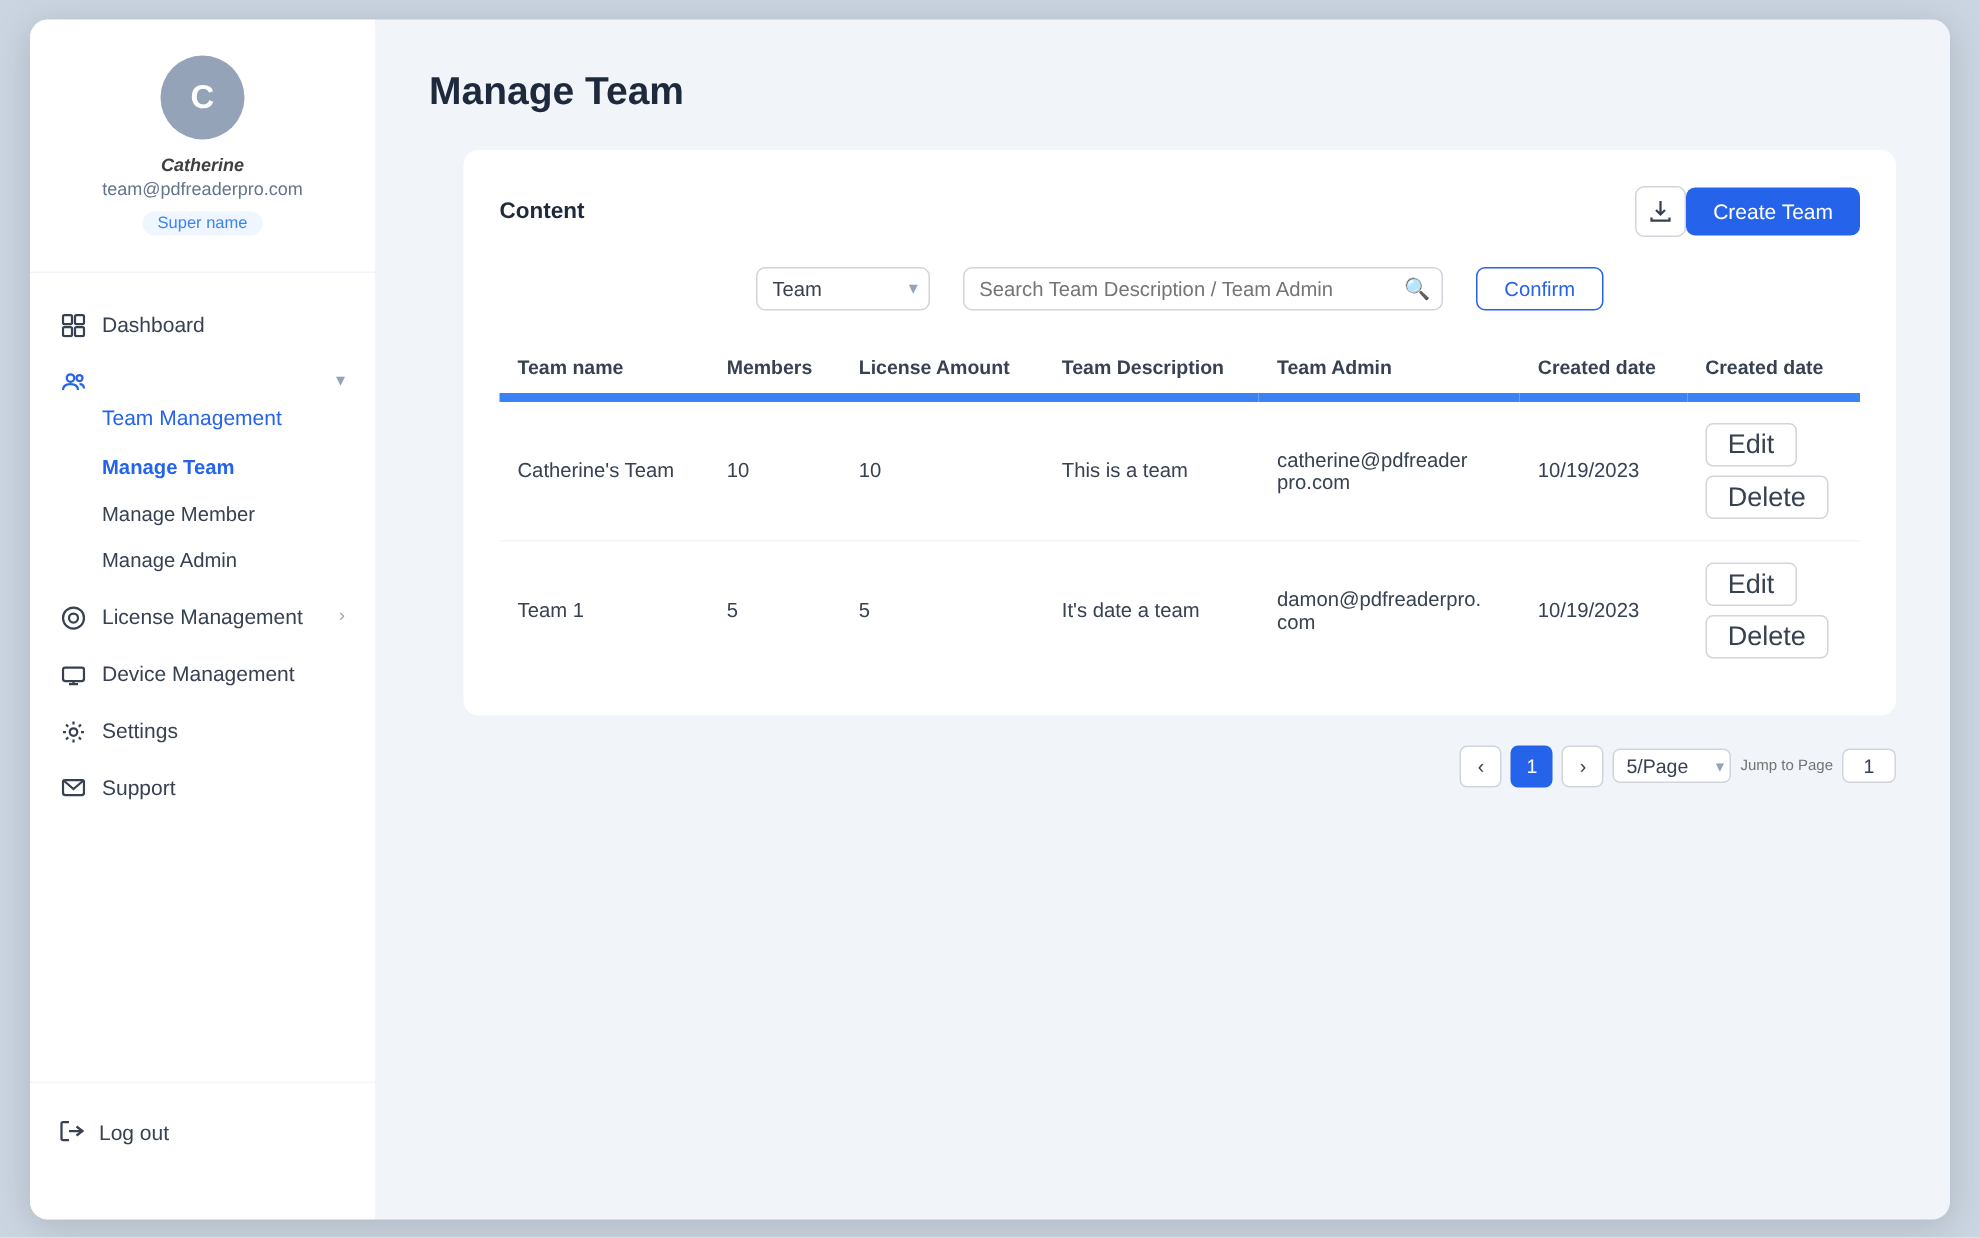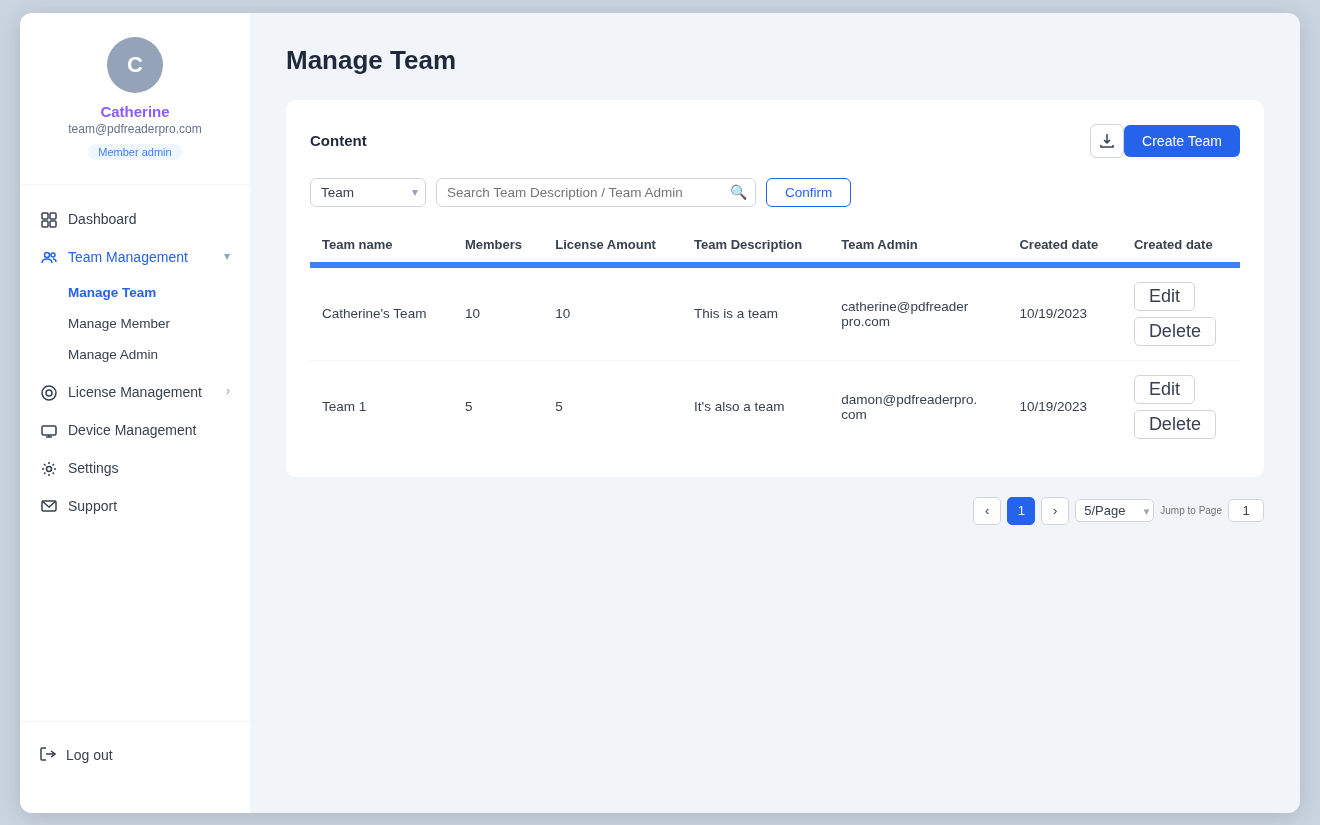--- a/index.html
+++ b/index.html
@@ -44,24 +44,25 @@
       background: #94a3b8;
       display: flex;
       align-items: center;
       justify-content: center;
       color: #fff;
       font-size: 22px;
       font-weight: 600;
       margin-bottom: 10px;
     }
     .profile-name {
-      font-size: 15px;
+      font-size: 12px;
       font-weight: 600;
-      color: #8b5cf6;
+      color: #404040;
       margin-bottom: 2px;
+      font-style: italic;
     }
     .profile-email {
       font-size: 12px;
       color: #64748b;
       margin-bottom: 8px;
     }
     .badge {
       background: #eff6ff;
       color: #3b82f6;
       border-radius: 12px;
@@ -137,20 +138,21 @@
     .page-title {
       font-size: 26px;
       font-weight: 700;
       color: #1e293b;
       margin-bottom: 24px;
     }
     .content-panel {
       background: #fff;
       border-radius: 10px;
       padding: 24px;
+      margin-left: 23px;
     }
     .content-header {
       display: flex;
       align-items: center;
       justify-content: space-between;
       margin-bottom: 20px;
     }
     .content-label {
       font-size: 15px;
       font-weight: 600;
@@ -179,22 +181,23 @@
       border-radius: 6px;
       padding: 8px 18px;
       font-size: 14px;
       font-weight: 500;
       cursor: pointer;
     }
     
     .filter-bar {
       display: flex;
       align-items: center;
-      gap: 10px;
+      gap: 22px;
       margin-bottom: 20px;
+      justify-content: center;
     }
     .filter-select {
       border: 1px solid #d1d5db;
       border-radius: 6px;
       padding: 6px 28px 6px 10px;
       font-size: 13.5px;
       color: #374151;
       background: #fff;
       appearance: none;
       cursor: pointer;
@@ -357,21 +360,21 @@
 </head>
 <body>
 
 <div class="app-container">
 
   <aside class="sidebar">
     <div class="sidebar-profile">
       <div class="avatar">C</div>
       <div class="profile-name">Catherine</div>
       <div class="profile-email">team@pdfreaderpro.com</div>
-      <span class="badge">Member admin</span>
+      <span class="badge">Super name</span>
     </div>
     <nav class="sidebar-nav">
 
       <div class="nav-item">
         <span class="nav-icon">
           <svg class="icon-svg" viewBox="0 0 16 16" fill="none" stroke="#374151" stroke-width="1.5">
             <rect x="1" y="1" width="6" height="6" rx="1"></rect>
             <rect x="9" y="1" width="6" height="6" rx="1"></rect>
             <rect x="1" y="9" width="6" height="6" rx="1"></rect>
             <rect x="9" y="9" width="6" height="6" rx="1"></rect>
@@ -383,21 +386,21 @@
 
       <div class="nav-item active">
         <span class="nav-icon">
           <svg class="icon-svg" viewBox="0 0 16 16" fill="none" stroke="#2563eb" stroke-width="1.5">
             <circle cx="6" cy="5" r="2.5"></circle>
             <path d="M1 13c0-3 2-4 5-4s5 1 5 4"></path>
             <circle cx="12" cy="5" r="2"></circle>
             <path d="M12 9c2 0 3 1 3 3"></path>
           </svg>
         </span>
-        <span style="color:#2563eb;">Team Management</span>
+        <span style="color:#2563eb;margin-top:24px;">Team Management</span>
         <span class="chevron">▾</span>
       </div>
 
       <div class="sub-nav">
         <div class="sub-nav-item active">Manage Team</div>
         <div class="sub-nav-item">Manage Member</div>
         <div class="sub-nav-item">Manage Admin</div>
       </div>
 
       <div class="nav-item">
@@ -513,21 +516,21 @@
                 <button class="edit-btn">Edit</button>
                 <button class="delete-btn">Delete</button>
               </div>
             </td>
           </tr>
 
           <tr>
             <td>Team 1</td>
             <td>5</td>
             <td>5</td>
-            <td>It's also a team</td>
+            <td>It's date a team</td>
             <td>damon@pdfreaderpro.<br>com</td>
             <td>10/19/2023</td>
             <td>
               <div class="action-cell">
                 <button class="edit-btn">Edit</button>
                 <button class="delete-btn">Delete</button>
               </div>
             </td>
           </tr>
         </tbody>

